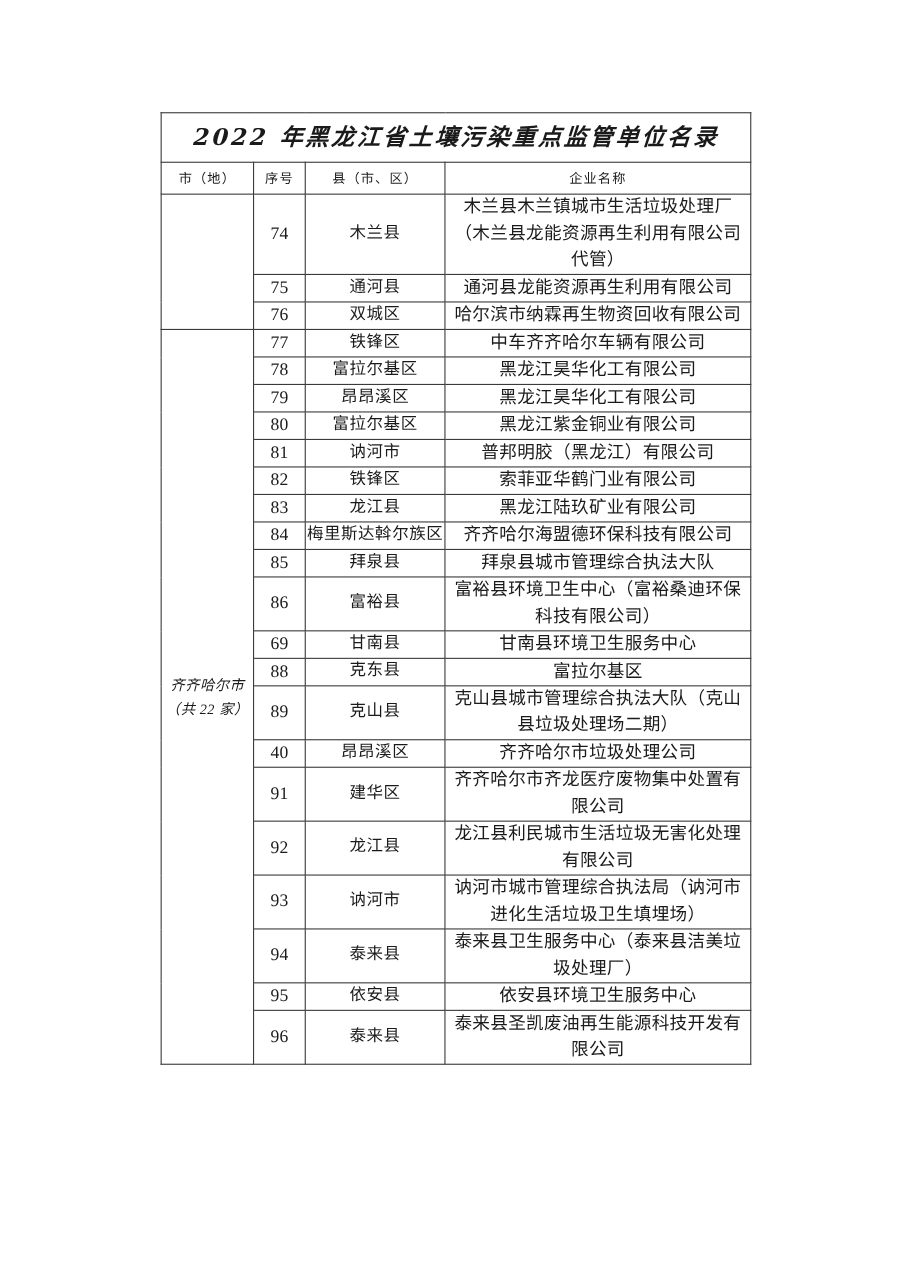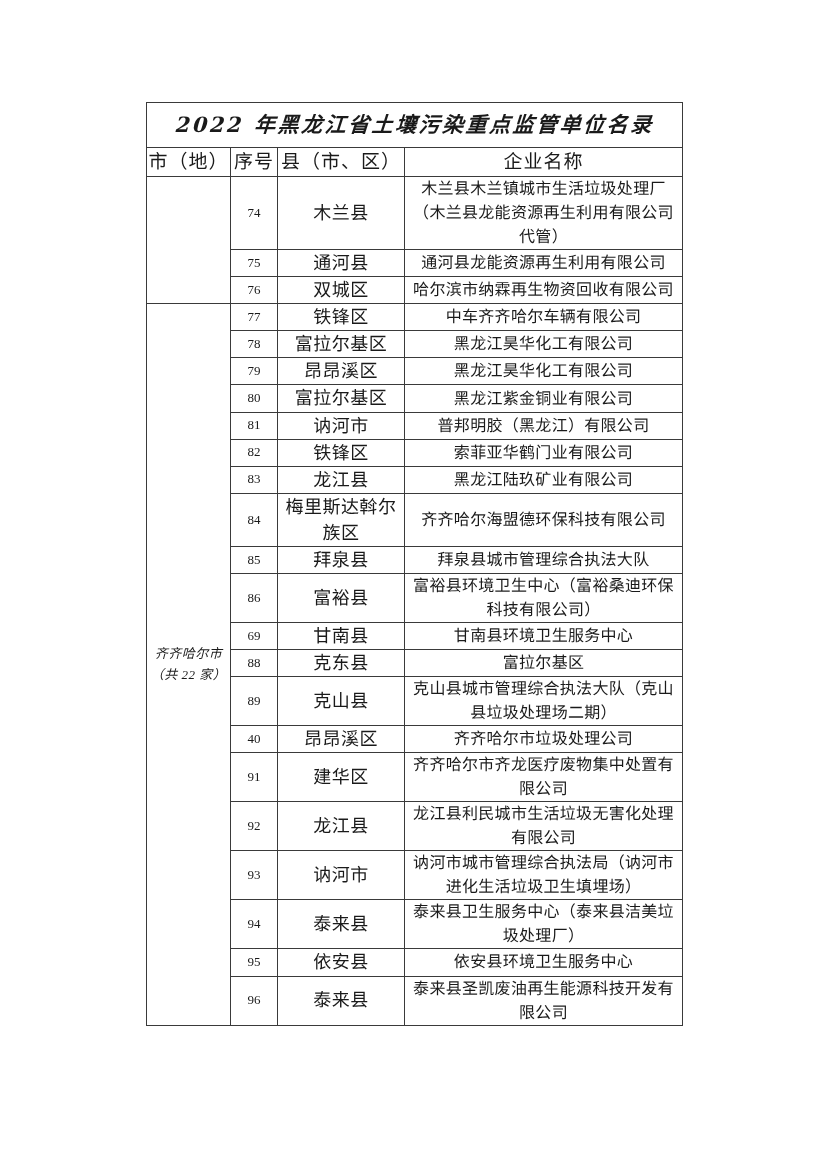--- a/index.html
+++ b/index.html
@@ -57,21 +57,21 @@
     letter-spacing: 2.5px;
     line-height: 1.25;
     white-space: nowrap;
     transform: skewX(-4deg);
     display: inline-block;
   }
 
   
   .hdr-cell {
     height: 28px;
-    font-size: 19px;
+    font-size: 12px;
     font-weight: 700;
     letter-spacing: 1px;
     line-height: 1.2;
     padding: 2px 2px;
   }
 
   
   .city-cell {
     font-size: 13px;
     line-height: 1.65;
@@ -81,26 +81,26 @@
   }
   .city-cell .city-line {
     display: block;
     white-space: nowrap;
   }
   .city-cell.blank {
     
   }
 
   .num-cell {
-    font-size: 13px;
+    font-size: 16px;
     padding: 7px 2px;
     line-height: 1.45;
   }
   .county-cell {
-    font-size: 18px;
+    font-size: 15px;
     letter-spacing: 0.5px;
     padding: 7px 4px;
     line-height: 1.45;
   }
   .ent-cell {
     font-size: 16px;
     letter-spacing: 0.3px;
     padding: 7px 9px;
     line-height: 1.5;
   }

